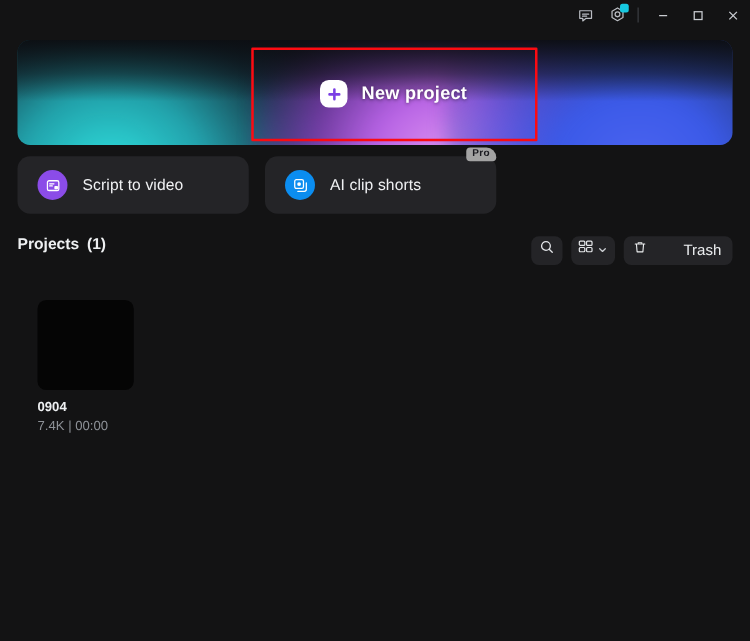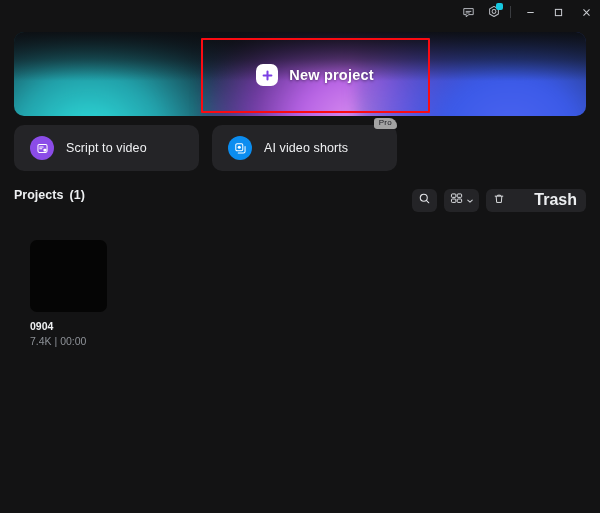--- a/index.html
+++ b/index.html
@@ -103,41 +103,41 @@
   .card-icon {
     width: 24px; height: 24px; border-radius: 50%;
     display: flex; align-items: center; justify-content: center; flex: none;
   }
   .icon-purple { background: #8b4ce8; }
   .icon-blue { background: #0b8df0; }
   .card-label { color: #f0f1f3; font-size: 12.5px; font-weight: normal; letter-spacing: .1px; }
   .pro-badge {
     position: absolute; right: 0px; top: -7px;
     background: #a3a3a3; color: #1a1a20;
-    font-size: 8px; font-weight: normal; letter-spacing: .3px;
+    font-size: 8px; font-weight: bold; letter-spacing: .3px;
     padding: 1px 5px 2px 5px; border-radius: 4px 10px 4px 4px;
     line-height: 1;
   }
 
   
   .proj-header {
     position: absolute; left: 14px; top: 188px; width: 572px; height: 24px;
     display: flex; justify-content: space-between;
   }
   .proj-title { color: #eef0f2; font-size: 12.5px; font-weight: bold; }
   .proj-tools { display: flex; align-items: center; gap: 7px; }
   .tool-btn {
     height: 23px; border-radius: 6px; background: #242427;
     display: flex; align-items: center; justify-content: center;
     color: #e3e5e8; padding: 0 7px; gap: 4px;
   }
   .tool-search { width: 25px; padding: 0; }
   .tool-view { width: 35px; padding: 0; gap: 3px; }
   .tool-trash { padding: 0 9px 0 7px; gap: 5px; }
-  .tool-label { font-size: 16px; font-weight: bold; color: #eceef0; margin-left: 24px; }
+  .tool-label { font-size: 12px; font-weight: normal; color: #eceef0; margin-left: 24px; }
 
   
   .grid { position: absolute; left: 30px; top: 220px; display: flex; gap: 14px; margin-top: 20px; }
   .proj-card { width: 77px; }
   .thumb {
     width: 77px; height: 72px; border-radius: 7px;
     background: #050505;
   }
   .proj-name {
     margin-top: 8px; color: #eef0f2; font-size: 10.5px; font-weight: bold;
@@ -217,21 +217,21 @@
     </div>
 
     <div class="card">
       <span class="card-icon icon-blue">
         <svg width="13" height="13" viewBox="0 0 16 16" fill="none" stroke="#ffffff" stroke-width="1.25">
           <rect x="2.2" y="2.2" width="8.6" height="8.6" rx="1.6"></rect>
           <path d="M5.2 13.6h6.4a2 2 0 0 0 2-2V5.4" stroke-linecap="round"></path>
           <circle cx="6.5" cy="6.5" r="1.9" fill="#ffffff" stroke="none"></circle>
         </svg>
       </span>
-      <span class="card-label">AI video shorts</span>
+      <span class="card-label">AI clip shorts</span>
       <span class="pro-badge">Pro</span>
     </div>
 
   </div>
 
   <div class="proj-header">
     <div class="proj-title">Projects (1)</div>
     <div class="proj-tools">
 
       <div class="tool-btn tool-search">

